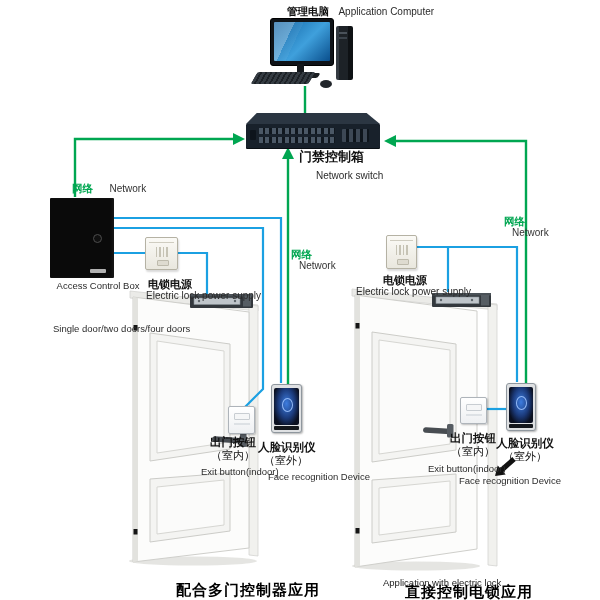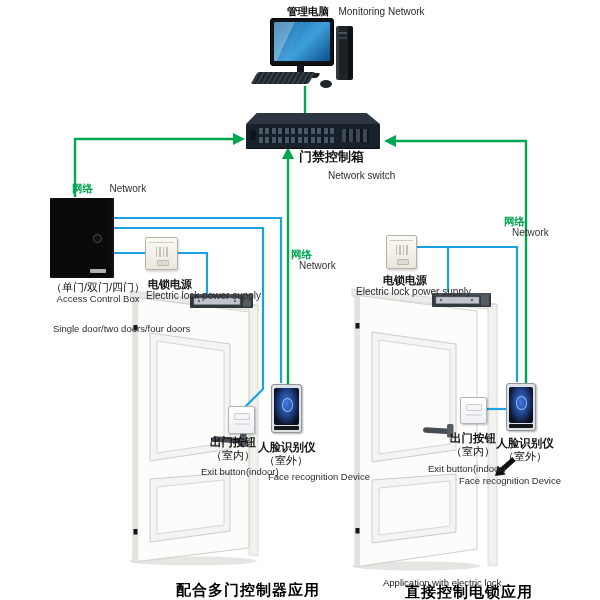--- a/index.html
+++ b/index.html
@@ -209,45 +209,44 @@
     <div class="slot"></div>
     <div class="line"></div>
   </div>
   <div id="exit-right" class="exit-btn">
     <div class="slot"></div>
     <div class="line"></div>
   </div>
 
   <div class="lbl" style="left:287px;top:1px;">
     <span class="zh-b" style="font-size:10.5px">管理电脑</span>
-    <span class="en-md" style="font-size:10px;margin-left:5px">Monitoring Network</span>
+    <span class="en-md" style="font-size:10px;margin-left:5px">Application Computer</span>
   </div>
 
   <div class="lbl" style="left:299px;top:147px;">
     <span class="zh-b" style="font-size:13px">门禁控制箱</span>
   </div>
-  <div class="lbl" style="left:328px;top:165px;">
+  <div class="lbl" style="left:316px;top:165px;">
     <span class="en-md">Network switch</span>
   </div>
 
   <div class="lbl" style="left:72px;top:178px;">
     <span class="net-zh">网络</span>
     <span class="net-en" style="margin-left:4px">Network</span>
   </div>
   <div class="lbl net-stack" style="left:291px;top:248px;">
     <span class="net-zh">网络</span>
     <span class="net-en">Network</span>
   </div>
   <div class="lbl net-stack" style="left:504px;top:215px;">
     <span class="net-zh">网络</span>
     <span class="net-en">Network</span>
   </div>
 
   <div class="lbl center" style="left:38px;top:281px;width:120px;">
-    <span class="zh" style="display:block">（单门/双门/四门）</span>
     <span class="en" style="display:block">Access Control Box</span>
   </div>
   <div class="lbl" style="left:53px;top:318px;">
     <span class="en">Single door/two doors/four doors</span>
   </div>
 
   <div class="lbl" style="left:148px;top:274px;">
     <span class="zh-b" style="font-size:11px">电锁电源</span>
   </div>
   <div class="lbl" style="left:146px;top:285px;">

